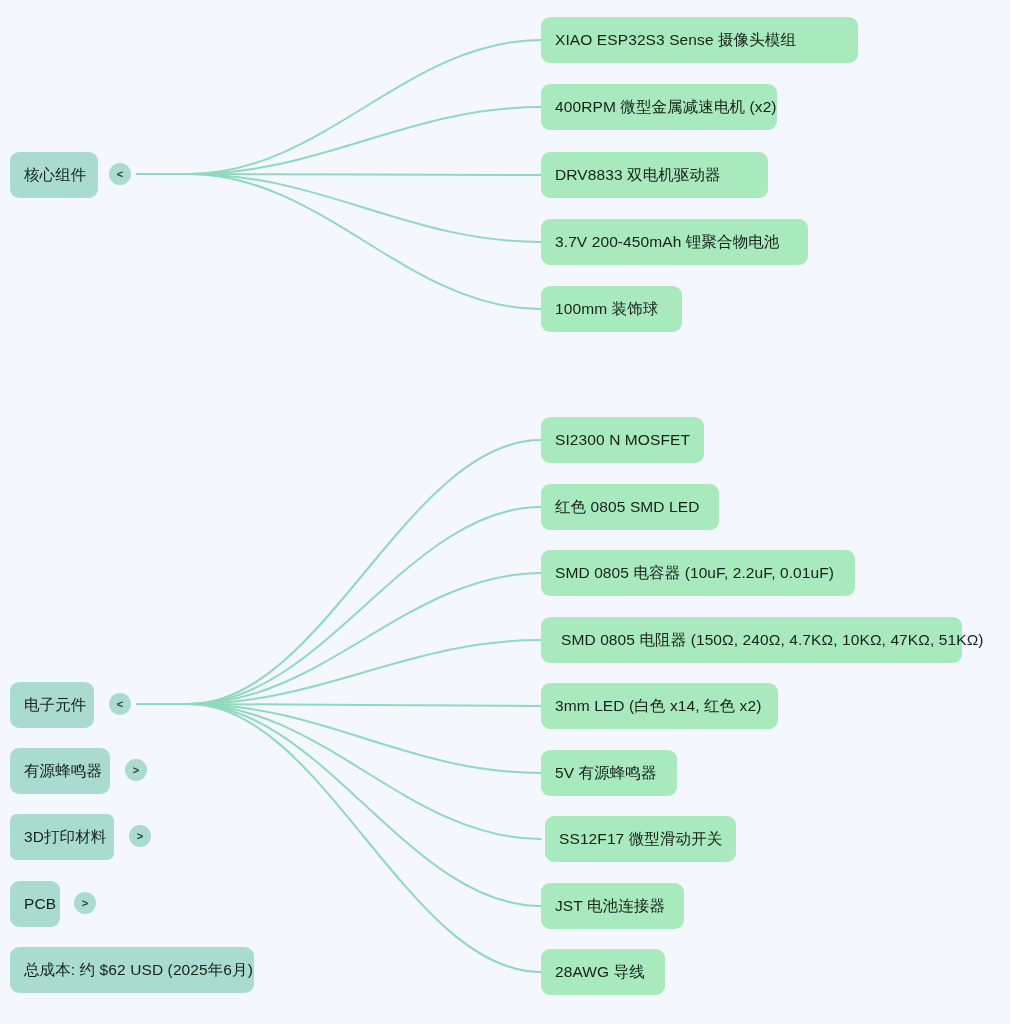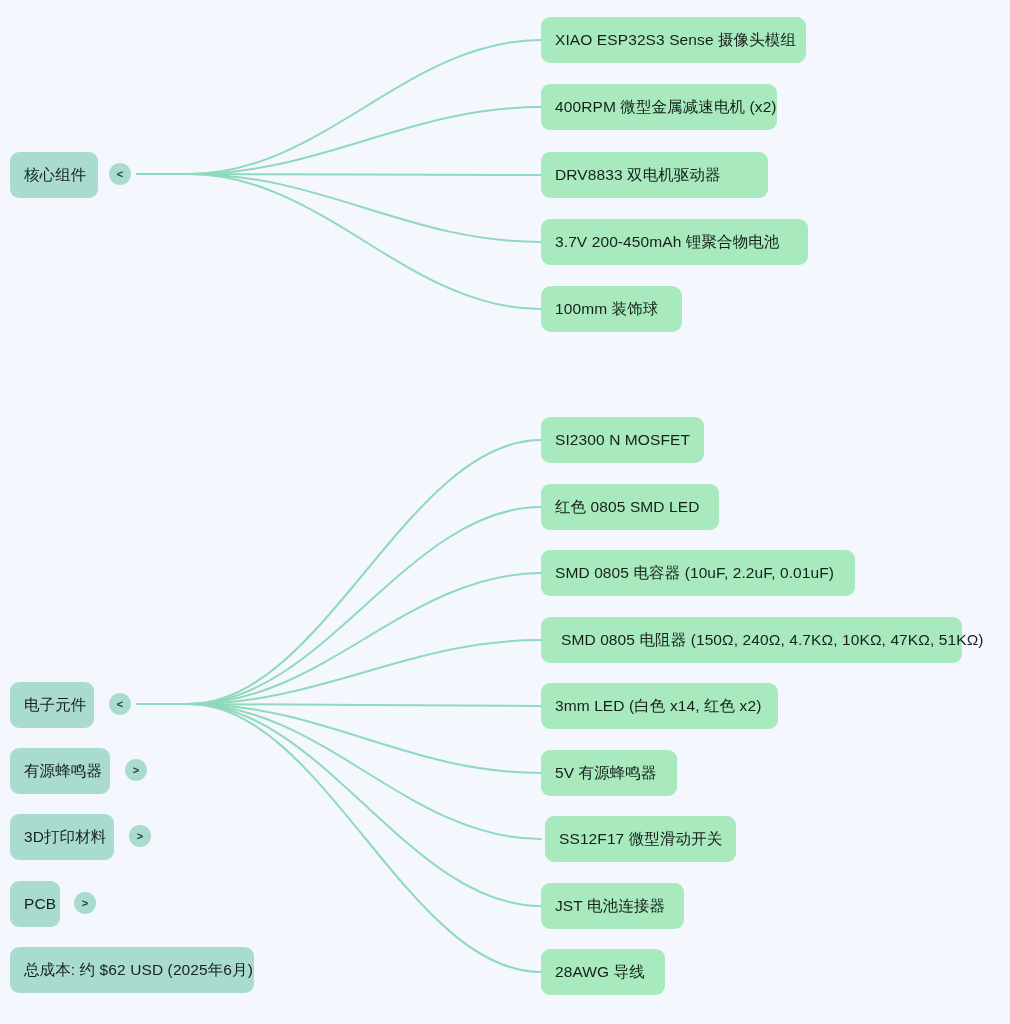--- a/index.html
+++ b/index.html
@@ -93,33 +93,33 @@
       <path d="M 137 704 L 189 704 C 322.76 704, 407.24 839, 541 839" fill="none" stroke="#8fd9bc" stroke-width="2" stroke-linecap="round"></path>
       <path d="M 137 704 L 189 704 C 322.76 704, 407.24 906, 541 906" fill="none" stroke="#8fd9bc" stroke-width="2" stroke-linecap="round"></path>
       <path d="M 137 704 L 189 704 C 322.76 704, 407.24 972, 541 972" fill="none" stroke="#8fd9bc" stroke-width="2" stroke-linecap="round"></path>
     </svg>
 <div class="node branch" style="left: 10px; top: 152px; width: 88px; text-align: center;">
       <span class="node-label">核心组件</span>
     </div>
     <div class="toggle" style="left: 109px; top: 163px; background: rgb(169, 220, 207);">
       <span class="toggle-glyph">&lt;</span>
     </div>
-    <div class="node leaf" style="left: 541px; top: 17px; width: 265px;">
+    <div class="node leaf" style="left: 541px; top: 17px; width: 317px;">
       <span class="node-label">XIAO ESP32S3 Sense 摄像头模组</span>
     </div>
     <div class="node leaf" style="left: 541px; top: 84px; width: 236px;">
       <span class="node-label">400RPM 微型金属减速电机 (x2)</span>
     </div>
     <div class="node leaf" style="left: 541px; top: 152px; width: 227px;">
       <span class="node-label">DRV8833 双电机驱动器</span>
     </div>
     <div class="node leaf" style="left: 541px; top: 219px; width: 267px;">
       <span class="node-label">3.7V 200-450mAh 锂聚合物电池</span>
     </div>
-    <div class="node leaf" style="left: 541px; top: 286px; width: 141px; border-radius: 10px;">
+    <div class="node leaf" style="left: 541px; top: 286px; width: 141px;">
       <span class="node-label">100mm 装饰球</span>
     </div>
     <div class="node branch" style="left: 10px; top: 682px; width: 84px;">
       <span class="node-label">电子元件</span>
     </div>
     <div class="toggle" style="left: 109px; top: 693px; background: rgb(169, 220, 207);">
       <span class="toggle-glyph">&lt;</span>
     </div>
     <div class="node leaf" style="left: 541px; top: 417px; width: 163px;">
       <span class="node-label">SI2300 N MOSFET</span>
@@ -147,21 +147,21 @@
     </div>
     <div class="node leaf" style="left: 541px; top: 949px; width: 124px;">
       <span class="node-label">28AWG 导线</span>
     </div>
     <div class="node branch" style="left: 10px; top: 748px; width: 100px;">
       <span class="node-label">有源蜂鸣器</span>
     </div>
     <div class="toggle" style="left: 125px; top: 759px; background: rgb(169, 220, 207);">
       <span class="toggle-glyph">&gt;</span>
     </div>
-    <div class="node branch" style="left: 10px; top: 814px; width: 104px;">
+    <div class="node branch" style="left: 10px; top: 814px; width: 104px; border-radius: 7px;">
       <span class="node-label">3D打印材料</span>
     </div>
     <div class="toggle" style="left: 129px; top: 825px; background: rgb(169, 220, 207);">
       <span class="toggle-glyph">&gt;</span>
     </div>
     <div class="node branch" style="left: 10px; top: 881px; width: 50px;">
       <span class="node-label">PCB</span>
     </div>
     <div class="toggle" style="left: 74px; top: 892px; background: rgb(169, 220, 207);">
       <span class="toggle-glyph">&gt;</span>

